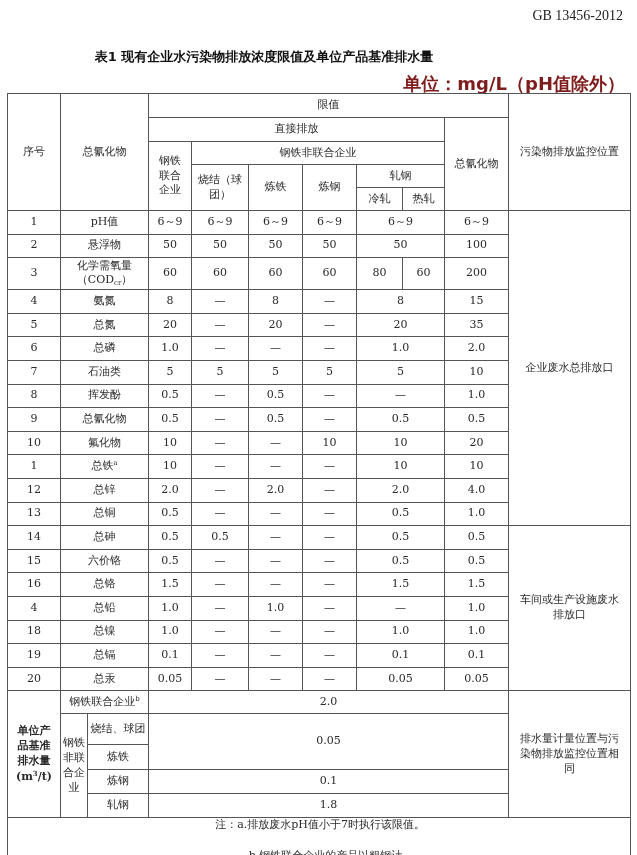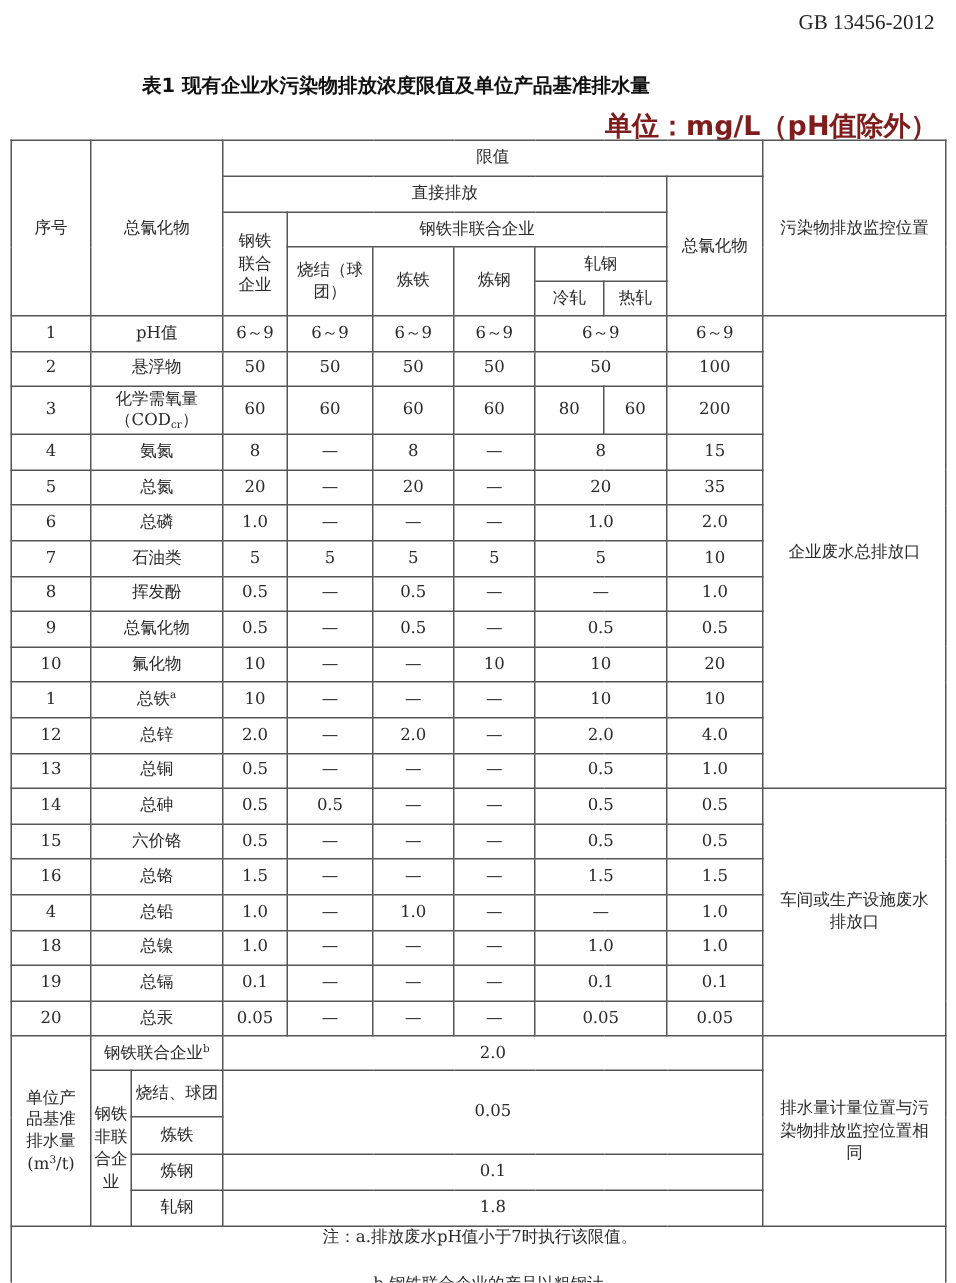--- a/index.html
+++ b/index.html
@@ -261,21 +261,21 @@
         <td>20</td>
         <td colspan="2"><span>总汞</span></td>
         <td>0.05</td>
         <td>—</td>
         <td>—</td>
         <td>—</td>
         <td colspan="2">0.05</td>
         <td>0.05</td>
       </tr>
       <tr style="height: 23px;">
-        <td rowspan="5" class="vt" style="padding: 0px 6px;"><span>单位产品基准排水量</span><br><span>(m</span><span class="sup">3</span><span>/t)</span></td>
+        <td rowspan="5" class="vt" style="padding: 0px 6px; font-weight: bold;"><span>单位产品基准排水量</span><br><span>(m</span><span class="sup">3</span><span>/t)</span></td>
         <td colspan="2"><span>钢铁联合企业</span><span class="sup">b</span></td>
         <td colspan="7">2.0</td>
         <td rowspan="5" style="padding: 0px 6px;">排水量计量位置与污染物排放监控位置相同</td>
       </tr>
       <tr style="height: 31px;">
         <td rowspan="4" class="vt" style="padding: 0px; word-break: break-all;"><span>钢铁非联合企业</span></td>
         <td class="vt">烧结、球团</td>
         <td rowspan="2" colspan="7">0.05</td>
       </tr>
       <tr style="height: 25px;">

